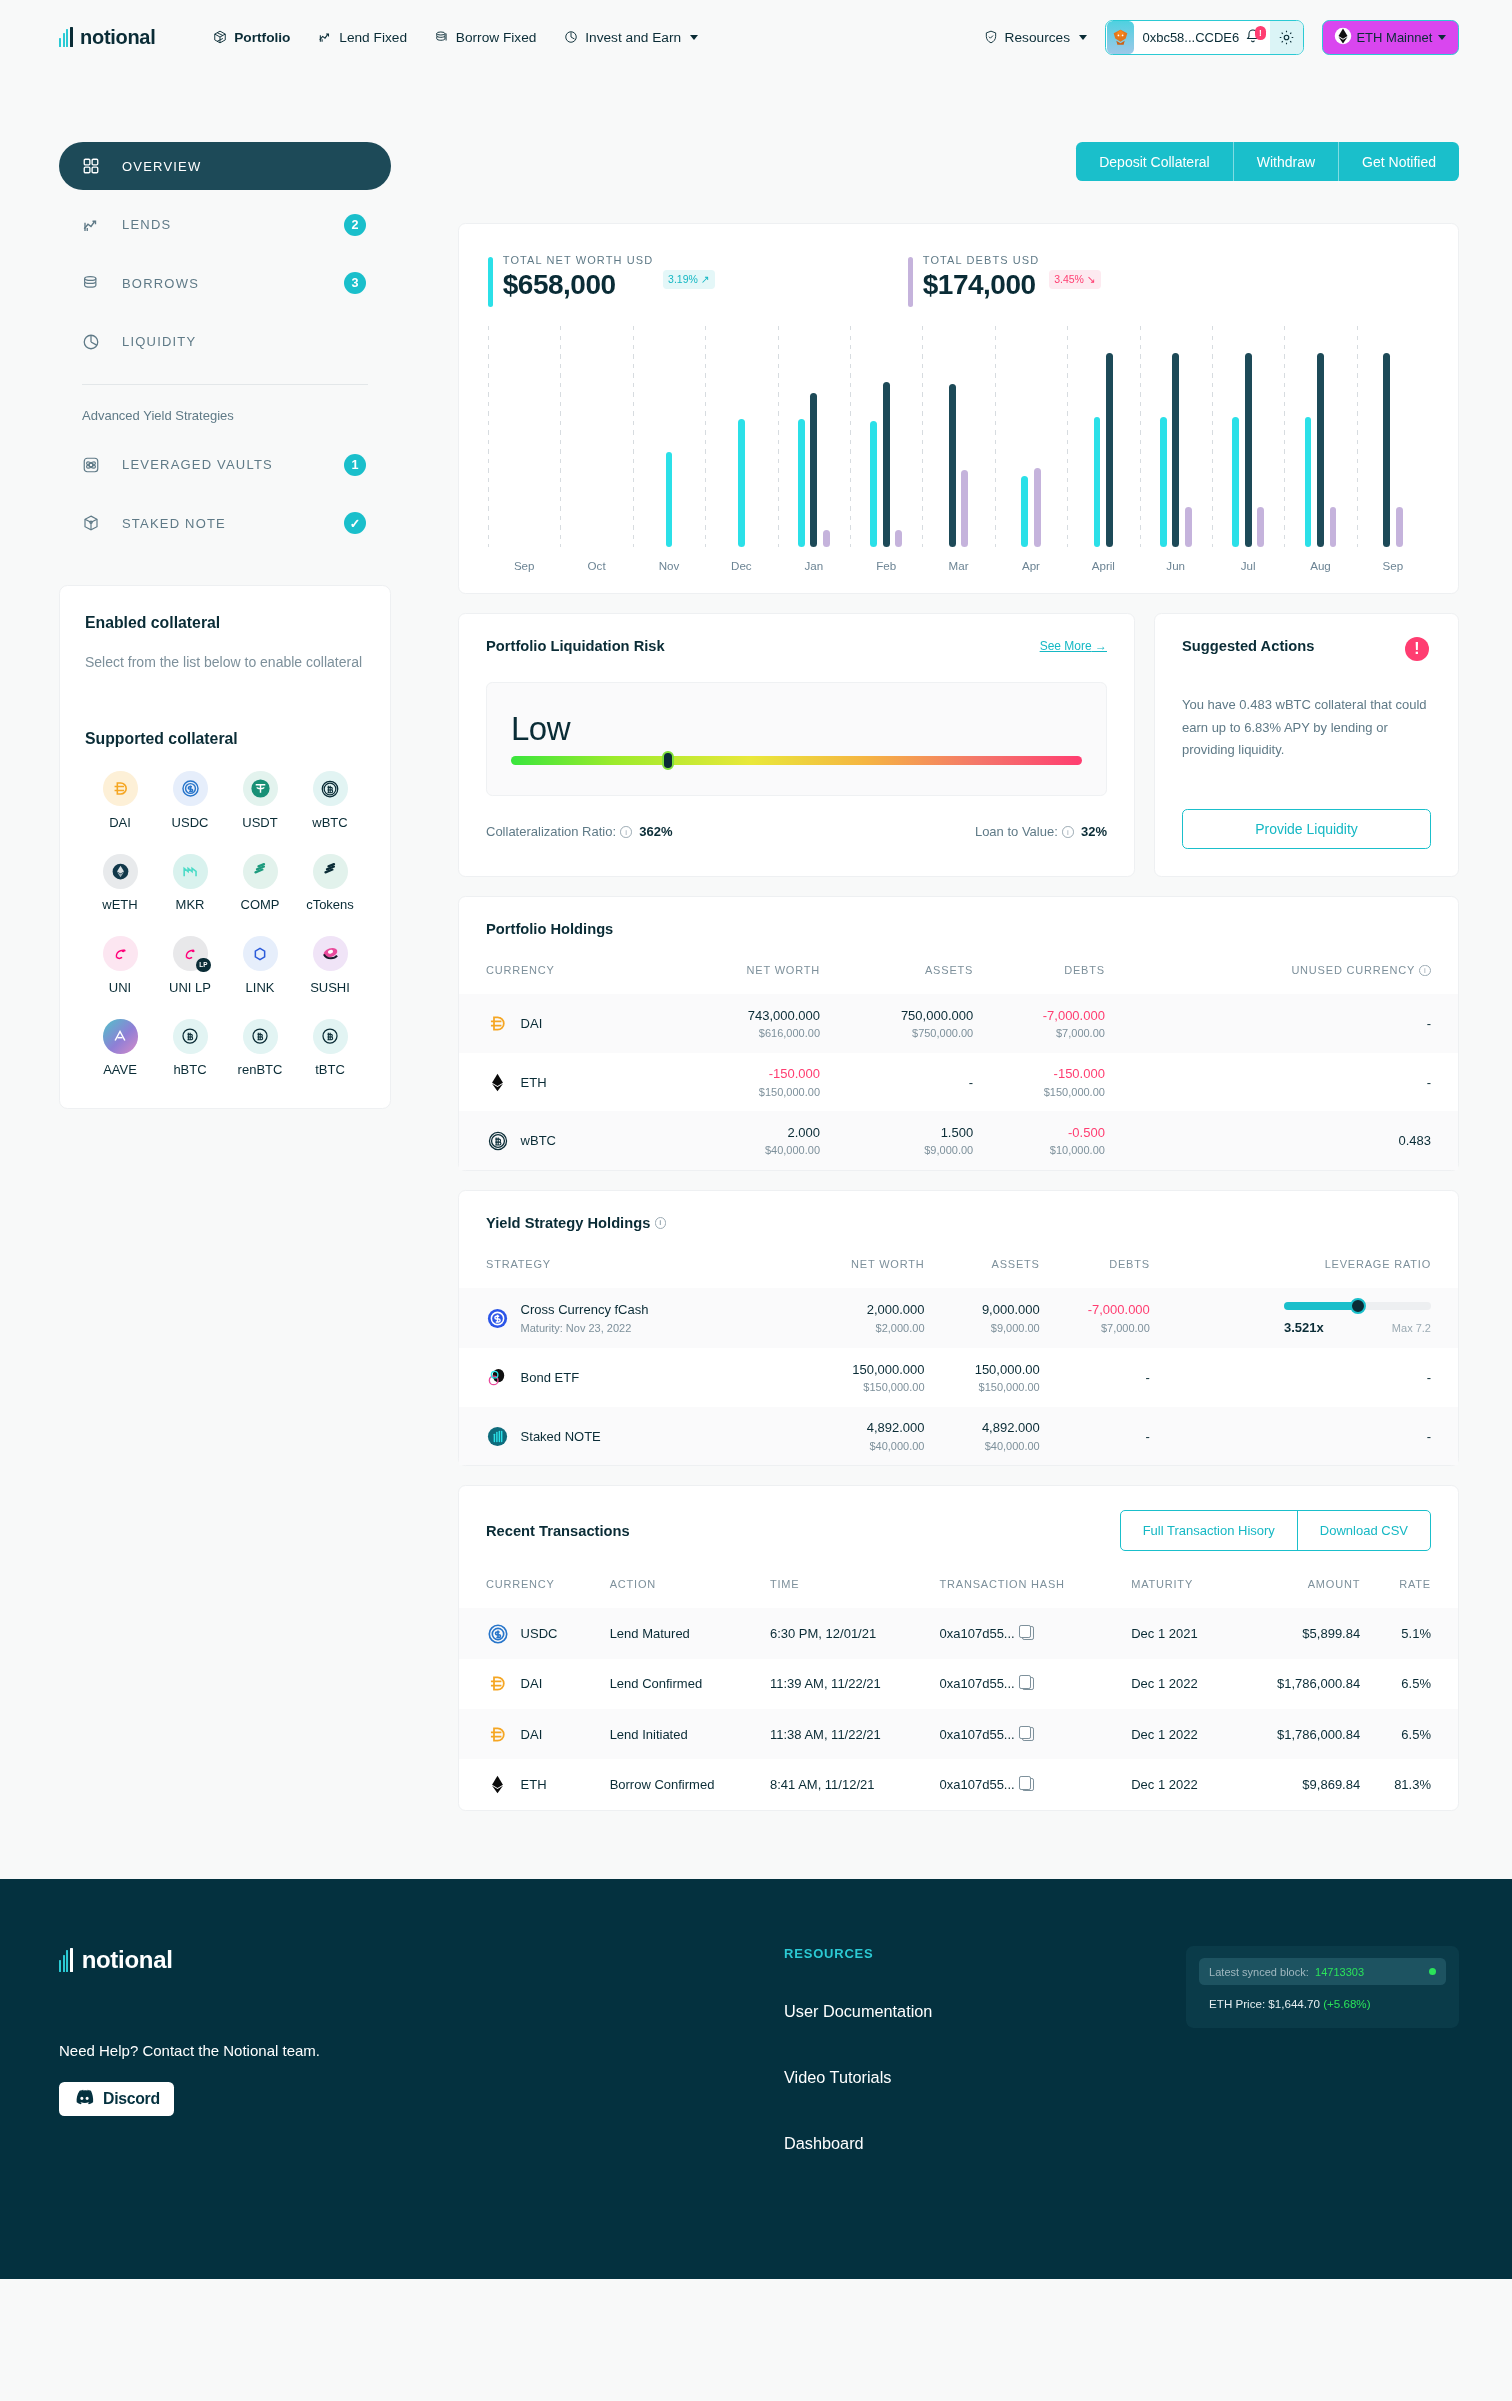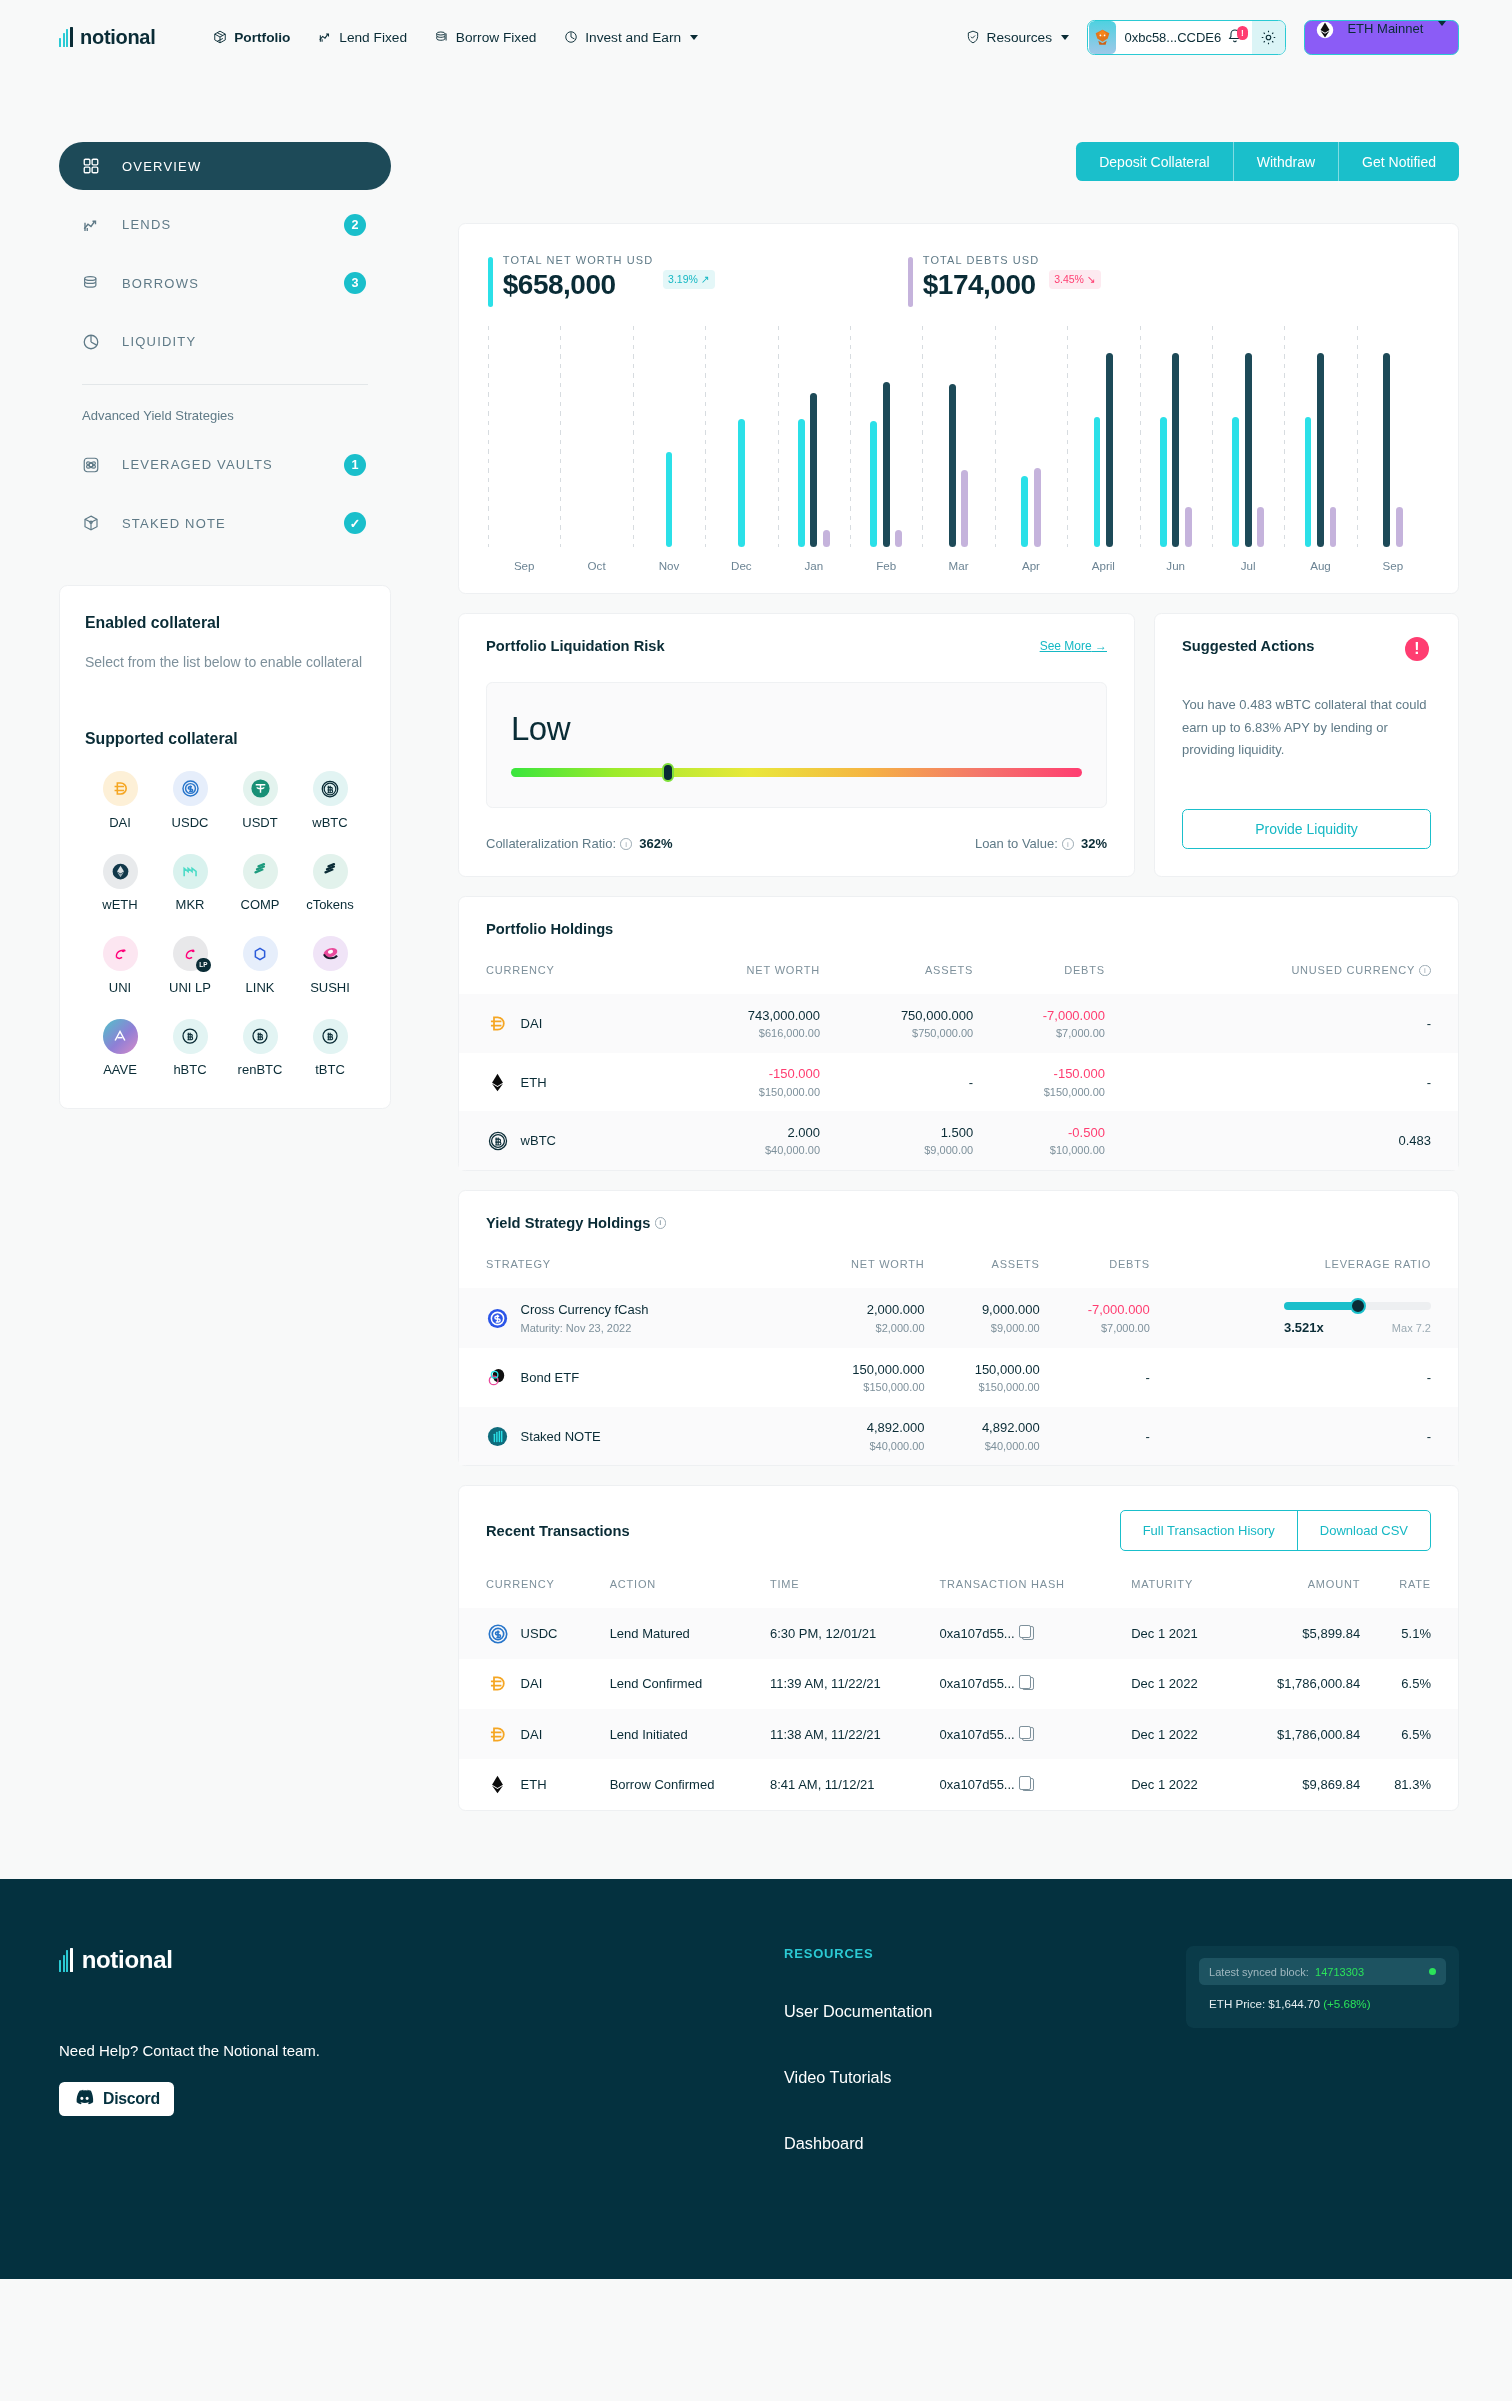--- a/index.html
+++ b/index.html
@@ -33,21 +33,21 @@
   .wallet-pill {
     display: flex; align-items: center; background: #fff;
     border: 1.1px solid #2BCAD4; border-radius: 7.4px; overflow: hidden; height: 35px; cursor: pointer;
   }
   .fox { width: 27px; height: 33px; background: linear-gradient(180deg,#4FD1E0 0%, #9EC8E8 100%); display:flex; align-items:center; justify-content:center; margin: 1.1px 0 1.1px 1.1px; border-radius: 5.3px;}
   .fox svg { width: 21px; height: 21px; }
   .wallet-addr { font-size: 13px; padding: 0 5.3px 0 8.4px; color: #0A2C36; white-space: nowrap; }
   .bell-wrap { position: relative; padding-right: 9.5px; }
   .bell-dot { position: absolute; top: -2.1px; right: 4.2px; width: 10.5px; height: 13.7px; background: #FF3D71; border-radius: 5.3px; color:#fff; font-size: 8.4px; font-weight:700; display:flex; align-items:center; justify-content:center;}
   .gear-box { width: 33px; height: 33px; background: #DBF4F6; display: flex; align-items: center; justify-content: center; }
-  .net-pill { display: flex; align-items: flex-start; gap: 13px; background: #8b5cf6; border: 1.1px solid #2BCAD4; border-radius: 7.4px; height: 35px; padding: 0 11.6px; cursor: pointer; }
+  .net-pill { display: flex; align-items: center; gap: 4px; background: #d946ef; border: 1.1px solid #2BCAD4; border-radius: 7.4px; height: 35px; padding: 0 11.6px; cursor: pointer; }
   .net-pill .lbl { font-size: 13px; color: #0A2C36; }
 
   
   .layout { display: flex; padding: 0 53px 0 59px; gap: 0; align-items: flex-start; }
   .sidebar { width: 332px; flex: 0 0 332px; padding-top: 68px; }
   .content { flex: 1; padding-top: 68px; padding-left: 67px; }
 
   
   .side-item {
     display: flex; align-items: center; height: 48px; padding: 0 25px 0 23px;
@@ -112,21 +112,21 @@
   .xaxis { display: flex; padding: 11.6px 29px 21px 29px; }
   .xtick { flex: 1; text-align: center; font-size: 11.6px; color: #6C8494; }
 
   
   .risk-row { display: flex; gap: 19px; margin-bottom: 19px; }
   .risk-card { flex: 1; padding: 24px 27px 25px 27px; }
   .risk-head { display: flex; align-items: center; justify-content: space-between; margin-bottom: 28px; }
   .risk-title { font-size: 14.7px; font-weight: 700; color: #0A2C36; }
   .see-more { font-size: 12px; color: #16B8C4; text-decoration: underline; cursor: pointer; }
   .gauge-box { border: 1.1px solid #EFF1F3; border-radius: 6.3px; background: #FAFAFB; padding: 27px 24px 30px 24px; }
-  .gauge-word { font-size: 33px; font-weight: 400; color: #0A2C36; margin-bottom: 20px; letter-spacing: -0.5px; }
+  .gauge-word { font-size: 33px; font-weight: 400; color: #0A2C36; margin-bottom: 8px; letter-spacing: -0.5px; }
   .gauge-track { position: relative; height: 9px; border-radius: 4.7px;
     background: linear-gradient(90deg,#39E53D 0%, #9CEB2B 18%, #E9E83A 42%, #F5B542 62%, #F4766A 82%, #FF3D71 100%); }
   .gauge-knob { position: absolute; top: -4.7px; left: 26.5%; width: 11.6px; height: 19px; border-radius: 5.8px; background: #0A2C36; border: 2.1px solid #7FE03B; }
   .risk-foot { display: flex; justify-content: space-between; margin-top: 28px; font-size: 13px; color: #5F7A87; }
   .risk-foot b { color: #0A2C36; font-weight: 700; margin-left: 7.4px; }
   .infoi { display: inline-flex; width: 11.6px; height: 11.6px; border-radius: 5.8px; border: 1.1px solid #9BAAB3; color: #9BAAB3; font-size: 7.9px; align-items: center; justify-content: center; margin-left: 4.2px; vertical-align: 1.1px; }
 
   .sugg-card { flex: 0 0 305px; padding: 24px 27px 27px 27px; position: relative; }
   .alert-dot { position: absolute; right: 29px; top: 23px; width: 24px; height: 24px; border-radius: 12px; background: #FF3D71; color: #fff; font-size: 15.8px; font-weight: 700; display: flex; align-items: center; justify-content: center; }
   .sugg-title { font-size: 14.7px; font-weight: 700; color: #0A2C36; margin-bottom: 40px; }

